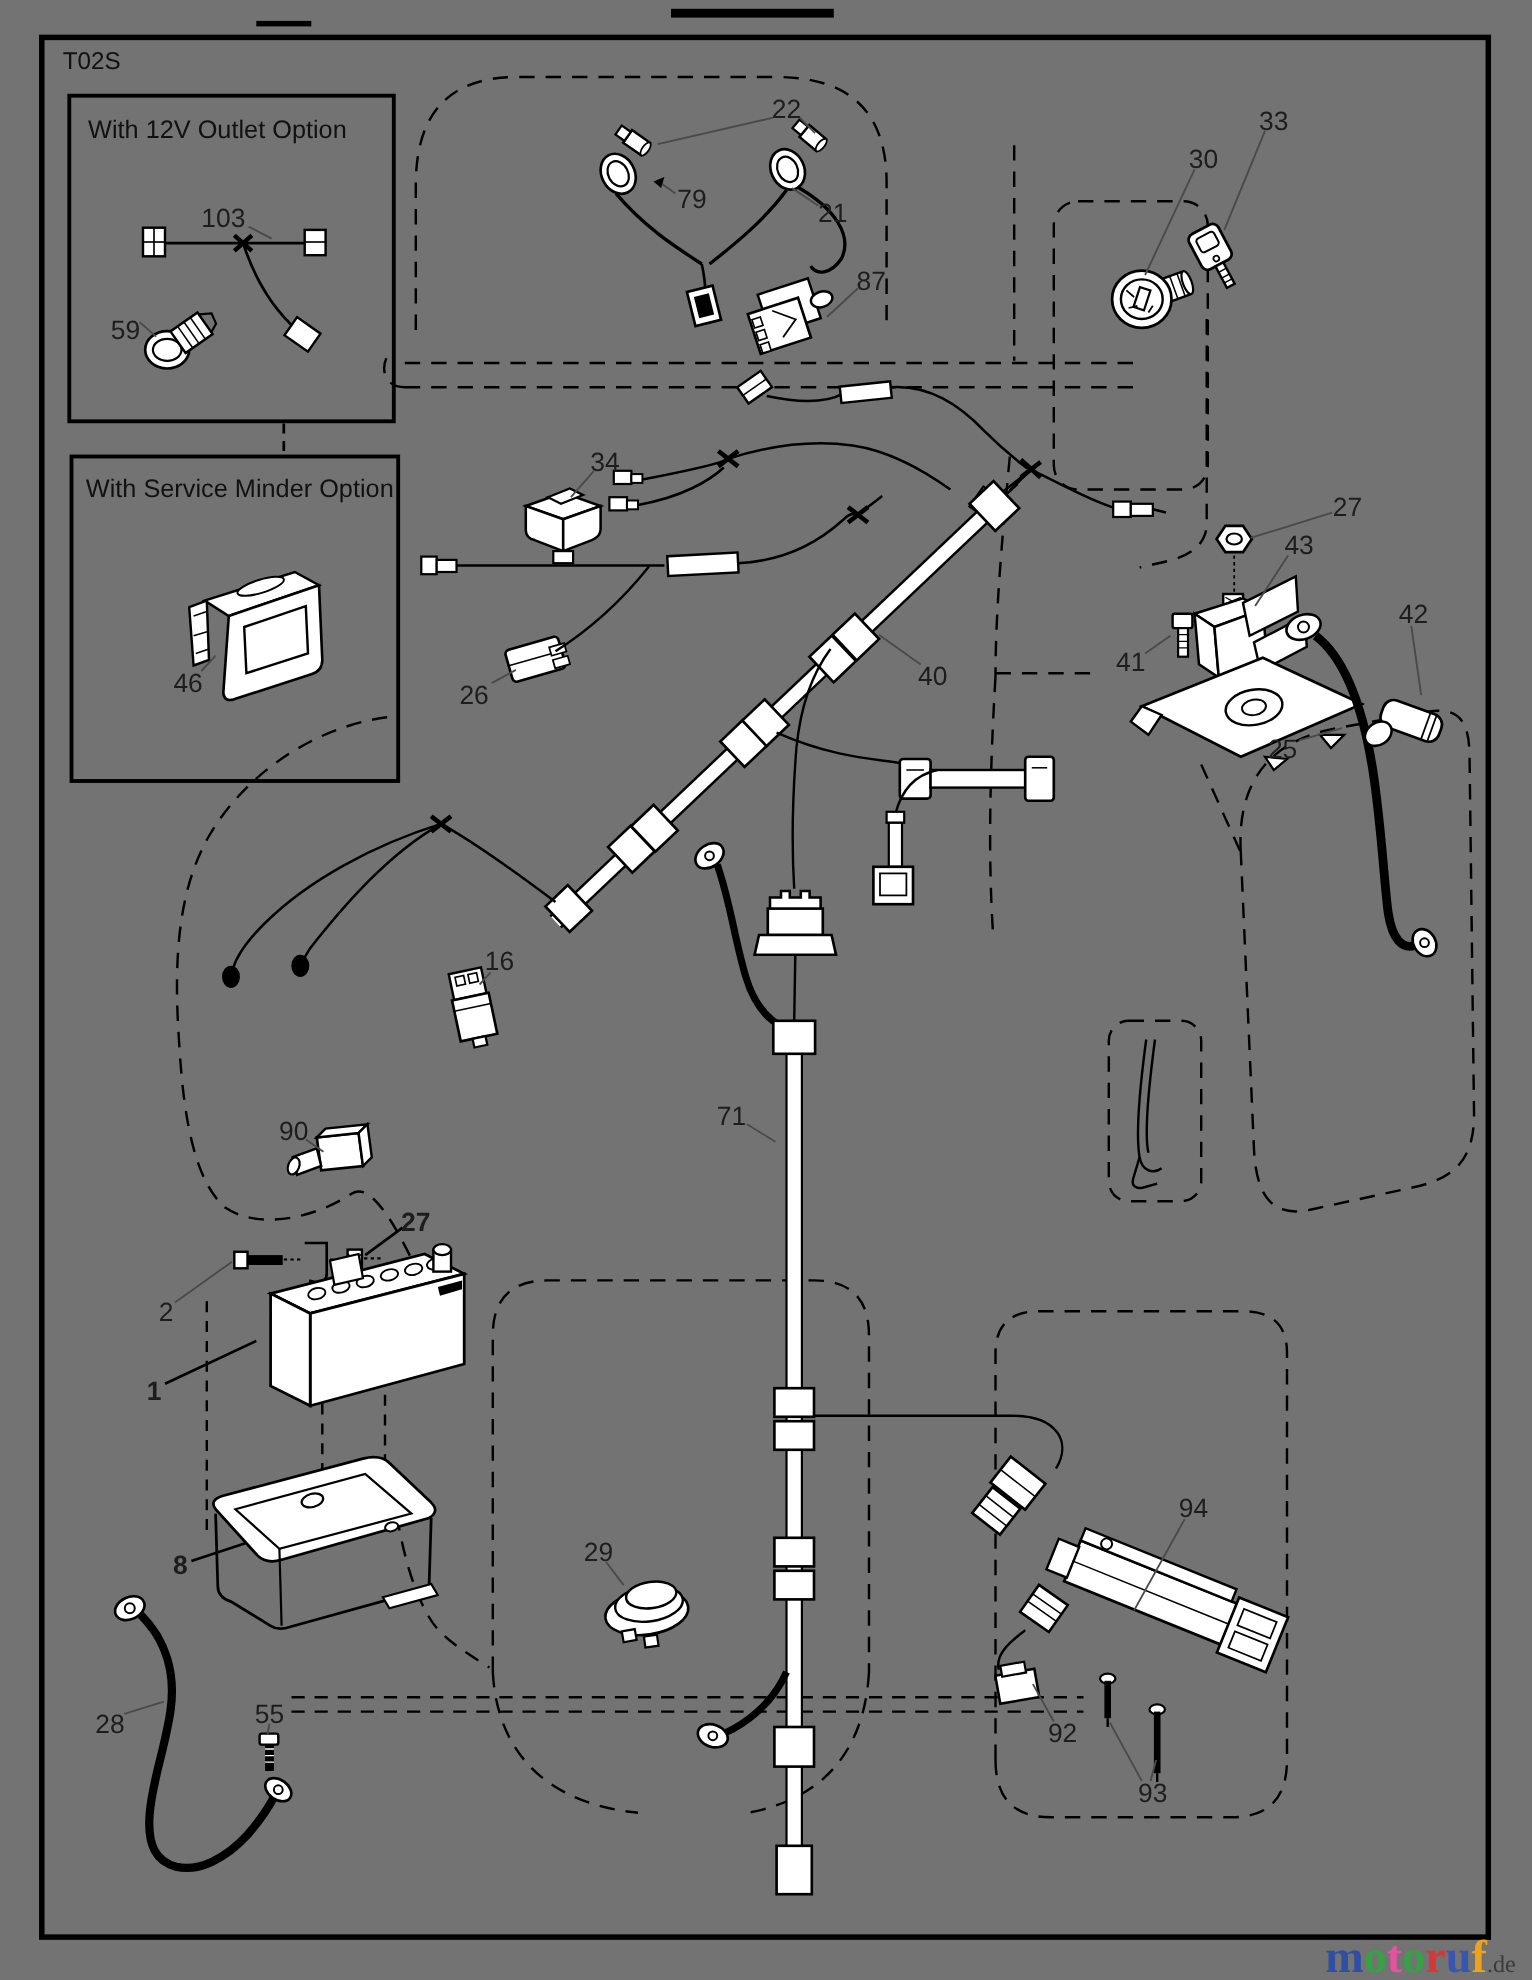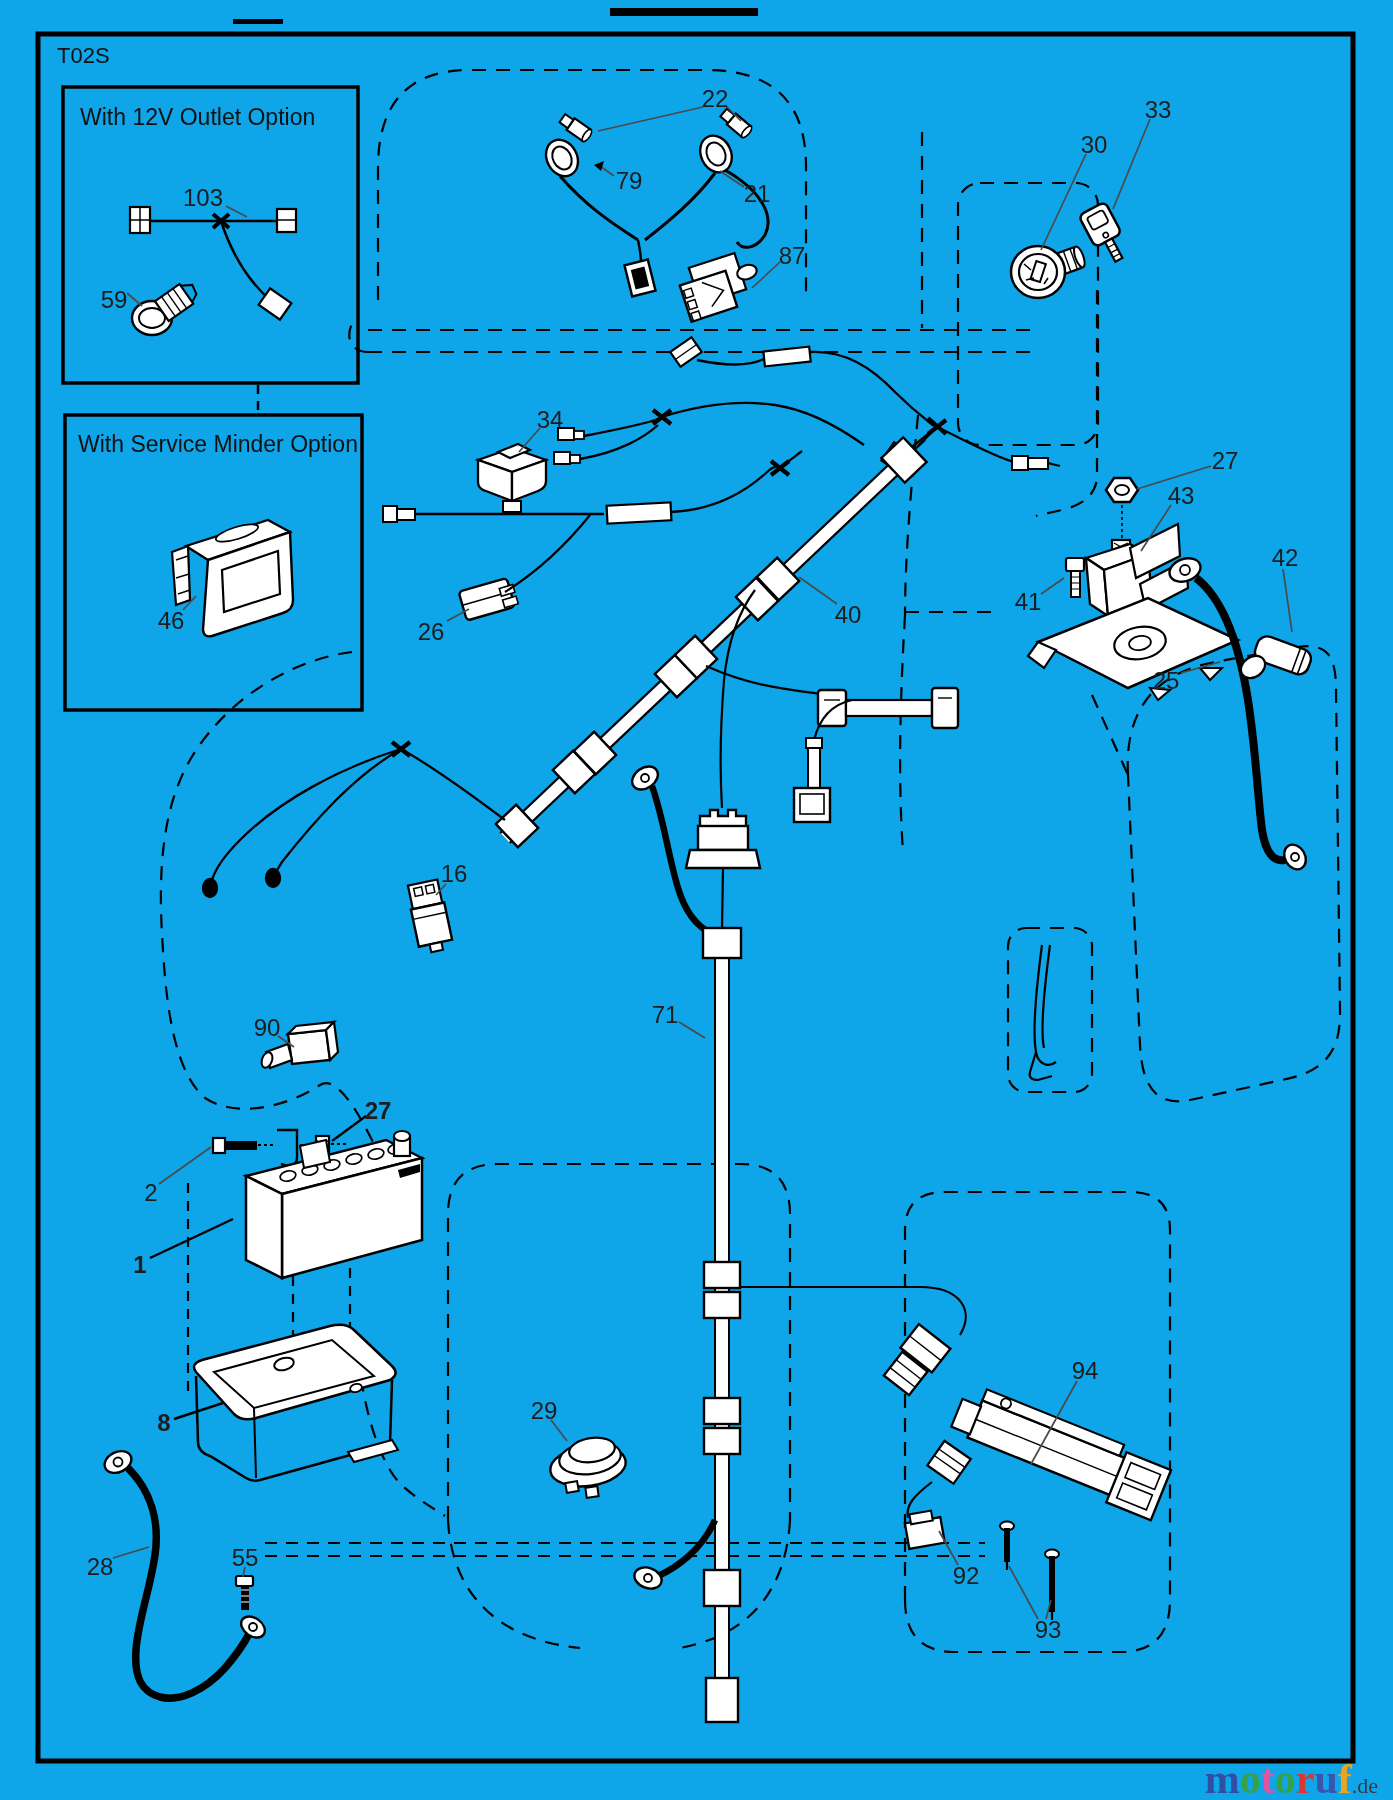--- a/index.html
+++ b/index.html
@@ -1,16 +1,16 @@
 <!DOCTYPE html>
 <html><head>
 <meta charset="utf-8">
 <style>
   html,body{margin:0;padding:0;background:#ffffff;}
-  .stage{width:1393px;height:1800px;position:relative;background:#0ea5e9;text-align:right;}
+  .stage{width:1393px;height:1800px;position:relative;background:#737373;text-align:right;}
   svg{display:block;font-family:"Liberation Sans",sans-serif;}
   .plabel{font-family:"Liberation Sans",sans-serif;font-size:24px;fill:#1d1d1d;text-anchor:middle;}
   .plabel.bold{font-weight:bold;}
   .boxtitle{font-family:"Liberation Sans",sans-serif;font-size:23px;fill:#111;}
   .codelabel{font-family:"Liberation Sans",sans-serif;font-size:22px;fill:#111;}
   .wm{font-family:"Liberation Serif",serif;font-weight:bold;font-size:42px;}
   .wm .suffix{font-size:22px;font-weight:normal;}
 </style>
 </head>
 <body>

